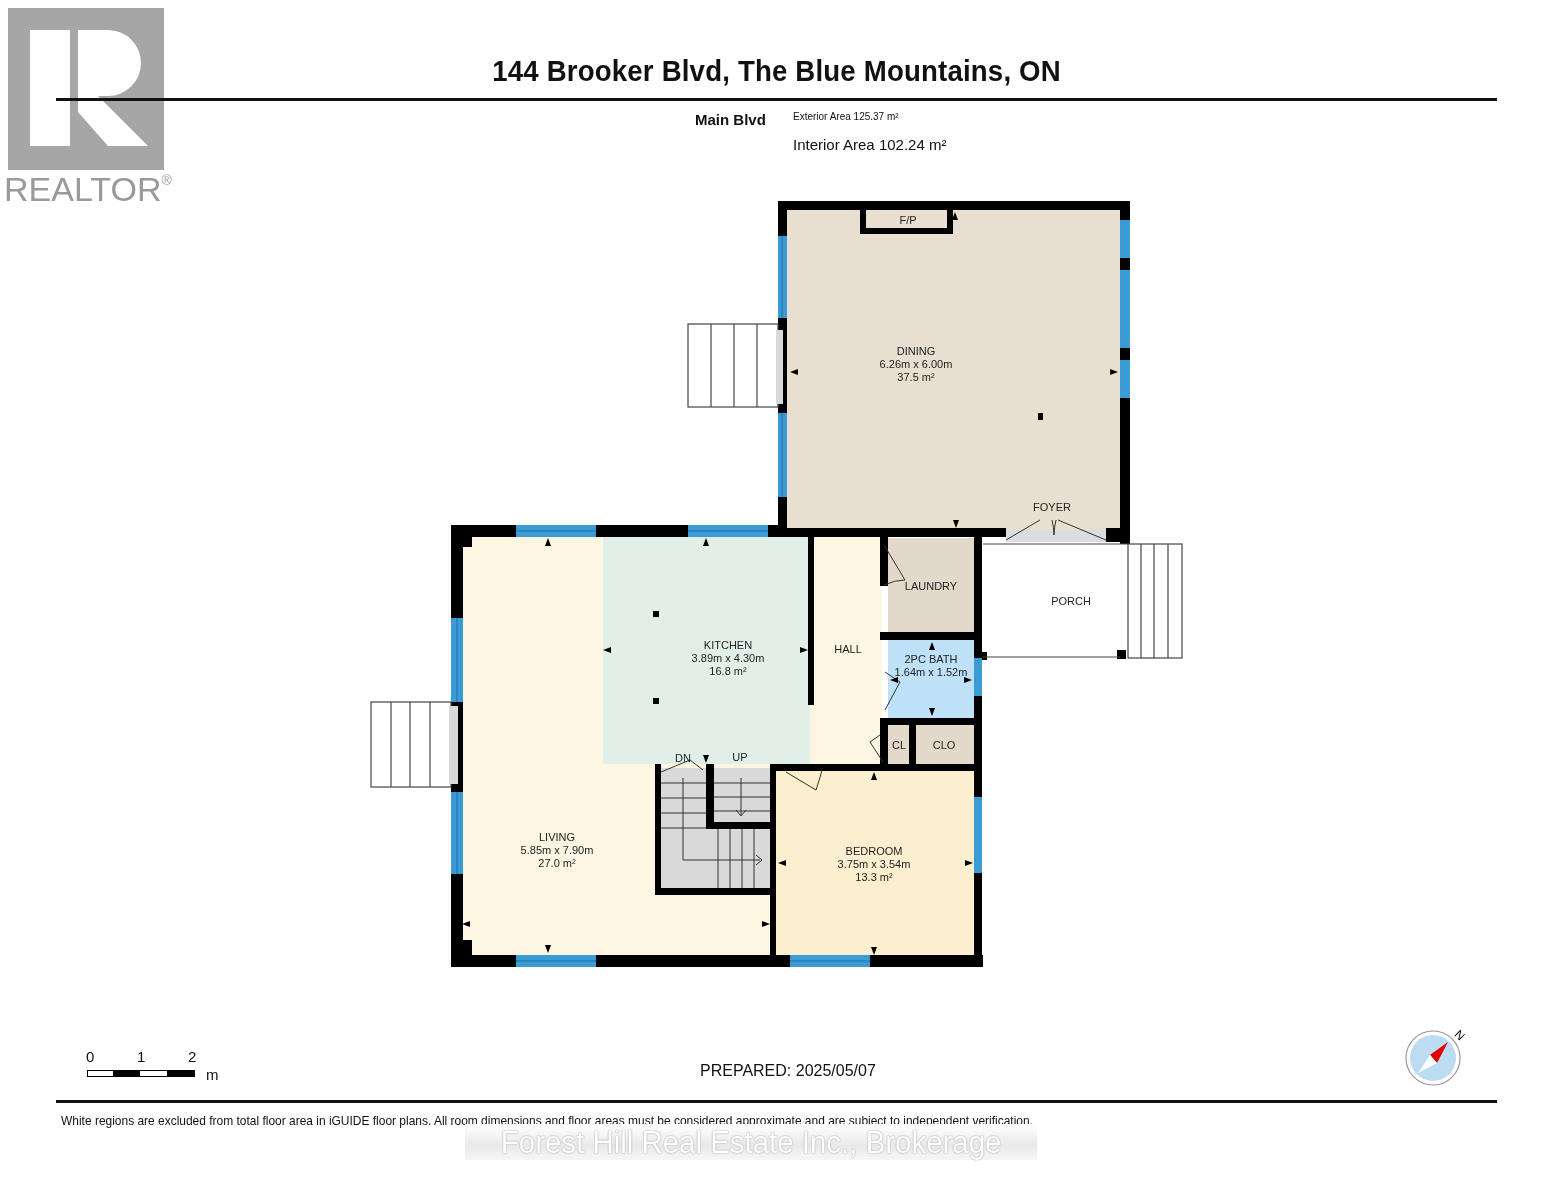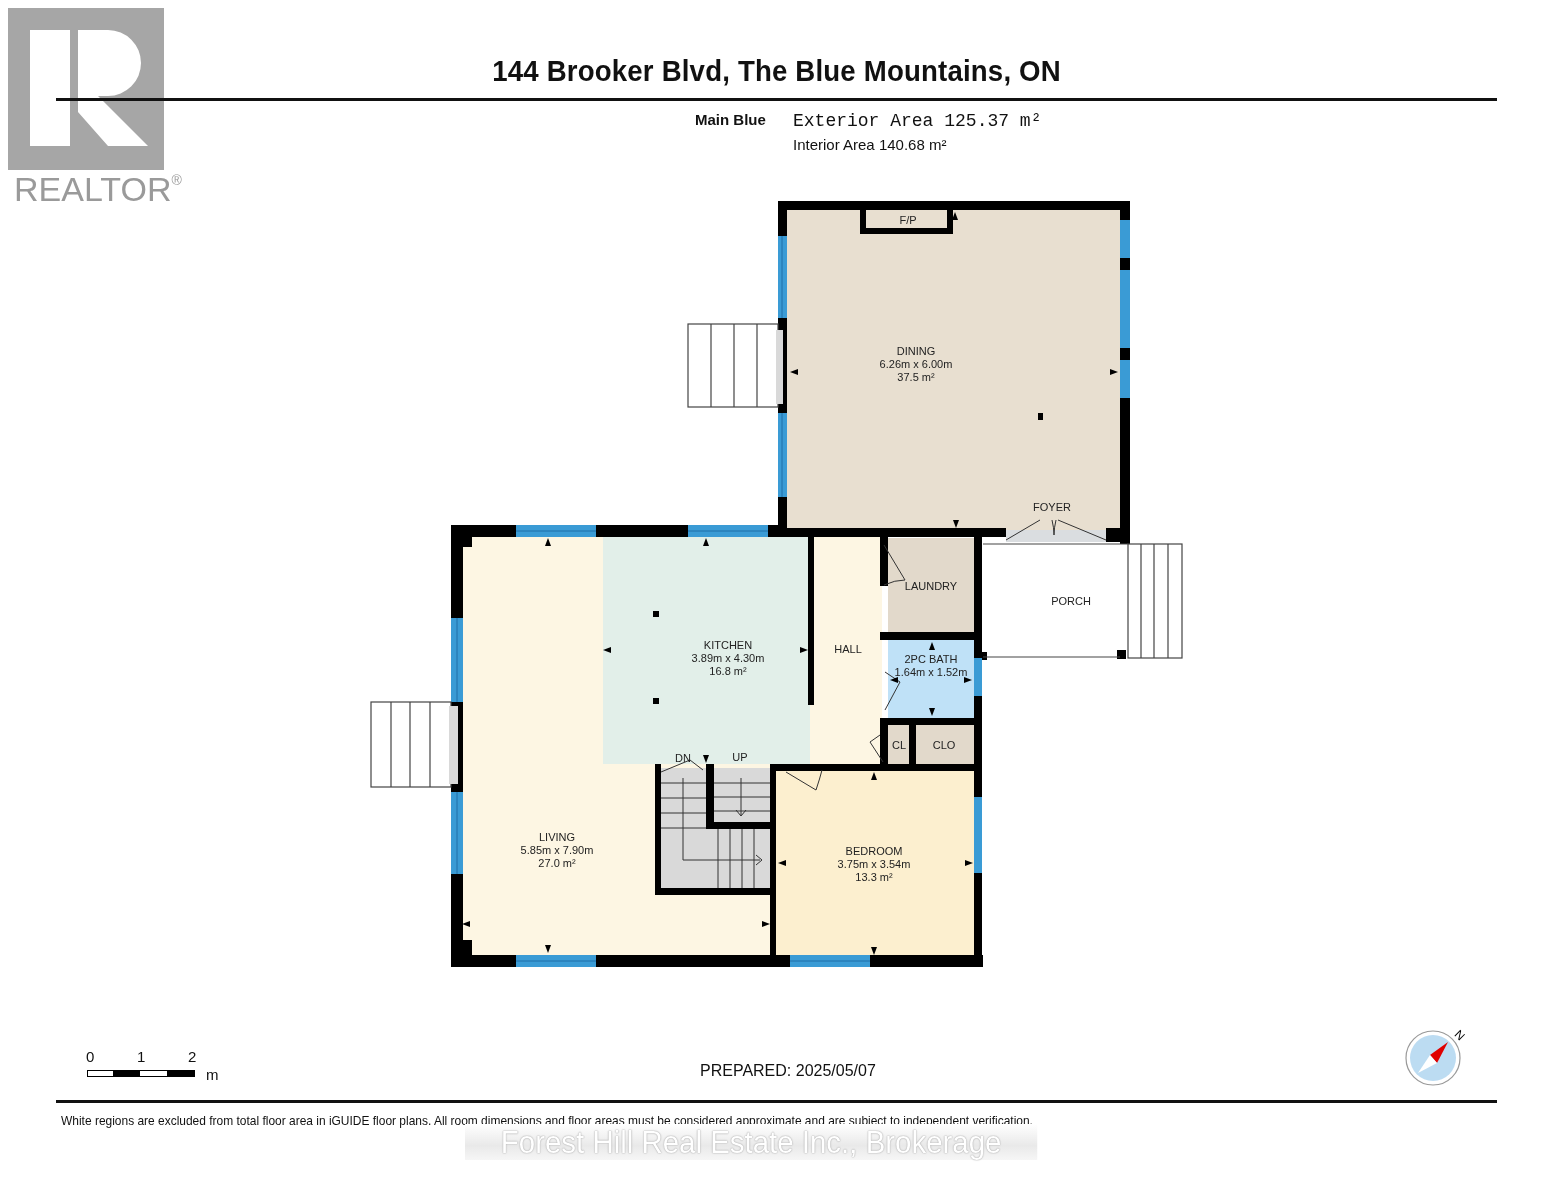--- a/index.html
+++ b/index.html
@@ -1,24 +1,24 @@
 <!DOCTYPE html>
 <html><head>
 <meta charset="utf-8">
 <style>
   html, body { margin:0; padding:0; background:#ffffff; }
   body { width:1553px; height:1200px; position:relative; overflow:hidden; font-family:"Liberation Sans", sans-serif; color:#111; }
   .abs { position:absolute; }
   #realtor-logo { left:8px; top:8px; width:156px; height:162px; }
-  #realtor-text { left:14px; top:170px; font-size:34px; color:#9a9a9a; letter-spacing:0px; font-family:"Liberation Sans", sans-serif; }
+  #realtor-text { left:4px; top:170px; font-size:34px; color:#9a9a9a; letter-spacing:0px; font-family:"Liberation Sans", sans-serif; }
   #realtor-text sup { font-size:14px; vertical-align:top; position:relative; top:2px; }
   #page-title { left:0; width:1553px; top:54px; text-align:center; font-weight:bold; font-size:30px; transform:scaleX(0.92); transform-origin:777px 0; letter-spacing:0.2px; }
   .rule { left:56px; width:1441px; height:3px; background:#111; }
   #floor-label { left:695px; top:111px; font-size:15px; font-weight:bold; }
-  #ext-area { left:793px; top:111px; font-size:18px;font-family:Liberation Mono, monospace; }
+  #ext-area { left:793px; top:111px; font-size:10px; }
   #int-area { left:793px; top:136px; font-size:15px; }
   #plan { left:0; top:0; width:1553px; height:1200px; }
   .room-label { font-family:"Liberation Sans", sans-serif; font-size:11px; fill:#222; text-anchor:middle; }
   #scale-bar { left:84px; top:1048px; width:160px; height:40px; }
   .scale-num { position:absolute; top:0; font-size:15px; }
   #scale-unit { position:absolute; left:122px; top:18px; font-size:15px; }
   #prepared { left:700px; top:1062px; font-size:16px; }
   #compass { left:1400px; top:1025px; width:70px; height:70px; }
   #disclaimer { left:61px; top:1113px; font-size:13px; transform:scaleX(0.92); transform-origin:0 0; white-space:nowrap; }
   #brokerage { left:465px; top:1124px; width:622px; height:36px; background:linear-gradient(#fff, #e9e9e9 60%, #f6f6f6); color:#ffffff; font-size:32px; line-height:36px; text-align:center; text-shadow:0 0 1px #999, 0 0 2px #bbb; transform:scaleX(0.92); transform-origin:0 0; }
@@ -30,23 +30,23 @@
   <rect x="0" y="0" width="156" height="162" fill="#a6a6a6"></rect>
   <rect x="22" y="22" width="40" height="116" fill="#ffffff"></rect>
   <path d="M70 22 H100 A33 33 0 0 1 100 88 H90 L140 138 H100 L70 104 Z" fill="#ffffff"></path>
   <path d="M70 22 V88" stroke="#a6a6a6" stroke-width="0"></path>
 </svg>
 <div id="realtor-text" class="abs"><span>REALTOR</span><sup>®</sup></div>
 
 <div id="page-title" class="abs">144 Brooker Blvd, The Blue Mountains, ON</div>
 <div class="abs rule" style="top:98px;"></div>
 
-<div id="floor-label" class="abs">Main Blue</div>
+<div id="floor-label" class="abs">Main Blvd</div>
 <div id="ext-area" class="abs">Exterior Area 125.37 m²</div>
-<div id="int-area" class="abs">Interior Area 140.68 m²</div>
+<div id="int-area" class="abs">Interior Area 102.24 m²</div>
 
 <svg id="plan" class="abs" viewBox="0 0 1553 1200">
 
   <rect x="786" y="210" width="334" height="320" fill="#e8dfd0"></rect>
   <rect x="460" y="536" width="312" height="420" fill="#fdf6e3"></rect>
   <rect x="603" y="536" width="207" height="228" fill="#e2efe9"></rect>
   <rect x="810" y="530" width="72" height="236" fill="#fdf6e3"></rect>
   <rect x="776" y="770" width="198" height="188" fill="#fcefcf"></rect>
   <rect x="888" y="538" width="86" height="96" fill="#e2d9cb"></rect>
   <rect x="888" y="640" width="86" height="78" fill="#bfe1f7"></rect>

